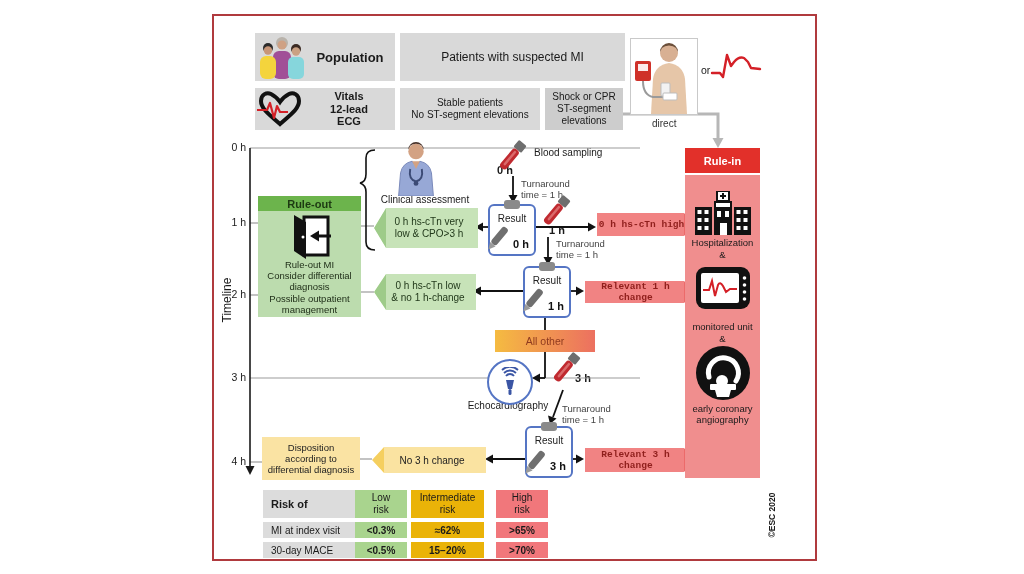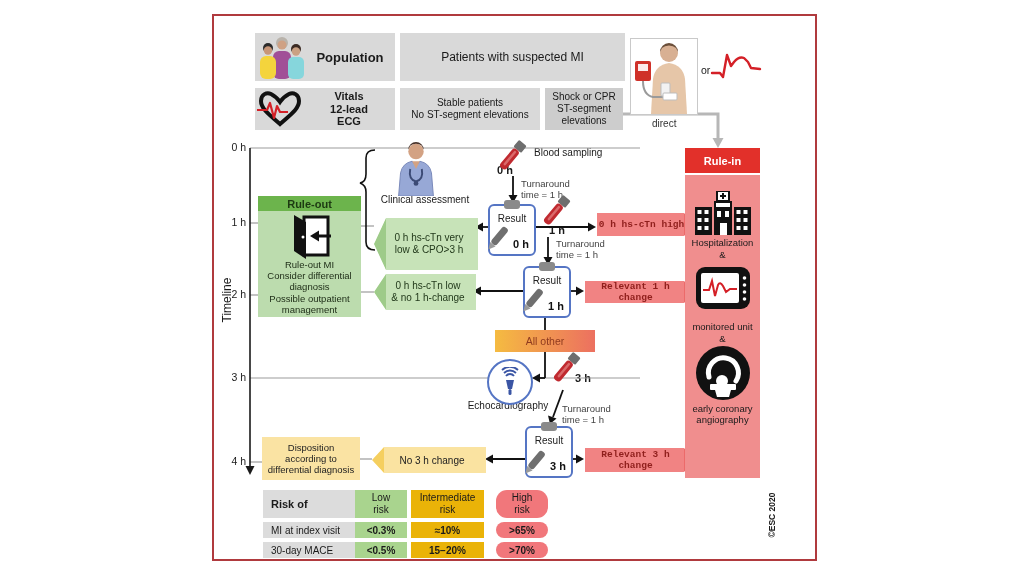--- a/index.html
+++ b/index.html
@@ -30,21 +30,21 @@
   .clipgrip{position:absolute;top:-6px;left:50%;transform:translateX(-50%);width:16px;height:9px;background:#8a8a8a;border-radius:3px;}
   .restxt{position:absolute;top:7px;left:0;right:0;text-align:center;font-size:10px;color:#222;}
   .restime{position:absolute;bottom:4px;right:5px;font-size:11px;font-weight:bold;color:#111;}
   .small{font-size:9.5px;color:#444;}
   .bold{font-weight:bold;}
   .z1{z-index:1}.z2{z-index:2}.z5{z-index:5;pointer-events:none;}
   .cell{display:flex;align-items:center;justify-content:center;text-align:center;font-size:10px;}
   .cellL{display:flex;align-items:center;text-align:left;font-size:10px;padding-left:8px;}
   .riskgrn{background:#a9d48e;}
   .riskylw{background:#eab308;}
-  .riskred{background:#f1777b;border-radius:11px;}
+  .riskred{background:#f1777b;}
   .val{font-weight:bold;}
 </style>
 </head>
 <body>
 
 <div id="canvas">
 
   <div class="abs frame" style="left:212px;top:14px;width:601px;height:543px;"></div>
 
   <svg class="abs z1" width="1024" height="574" style="left:0;top:0;">
@@ -202,21 +202,21 @@
     <div class="clipgrip"></div>
     <div class="restxt">Result</div>
     <div class="restime">1 h</div>
   </div>
   <div class="abs clip z2" style="left:525px;top:426px;width:44px;height:48px;">
     <div class="clipgrip"></div>
     <div class="restxt">Result</div>
     <div class="restime">3 h</div>
   </div>
 
-  <div class="abs greenbox arrowL c pre lh z2" style="left:374px;top:218px;width:98px;height:52px;padding-left:6px;">
+  <div class="abs greenbox arrowL c pre lh z2" style="left:374px;top:208px;width:98px;height:40px;padding-left:6px;">
     <div class="tipL greentip"></div>
     <span class="pre">0 h hs-cTn very
 low &amp; CPO&gt;3 h</span>
   </div>
   <div class="abs redbox arrowR c z2" style="left:597px;top:213px;width:89px;height:23px;padding-right:8px;">
     <div class="tipR redtip"></div>
     <span>0 h hs-cTn high</span>
   </div>
   <div class="abs greenbox arrowL c pre lh z2" style="left:374px;top:274px;width:96px;height:36px;padding-left:6px;">
     <div class="tipL greentip"></div>
@@ -307,21 +307,21 @@
   <div class="abs cellL bold" style="left:263px;top:490px;width:88px;height:28px;background:#dcdcdc;font-size:11px;">Risk of</div>
   <div class="abs cell riskgrn pre lh" style="left:355px;top:490px;width:52px;height:28px;">Low
 risk</div>
   <div class="abs cell riskylw pre lh" style="left:411px;top:490px;width:73px;height:28px;">Intermediate
 risk</div>
   <div class="abs cell riskred pre lh" style="left:496px;top:490px;width:52px;height:28px;">High
 risk</div>
 
   <div class="abs cellL" style="left:263px;top:522px;width:88px;height:16px;background:#dcdcdc;">MI at index visit</div>
   <div class="abs cell riskgrn val" style="left:355px;top:522px;width:52px;height:16px;">&lt;0.3%</div>
-  <div class="abs cell riskylw val" style="left:411px;top:522px;width:73px;height:16px;">≈10%</div>
+  <div class="abs cell riskylw val" style="left:411px;top:522px;width:73px;height:16px;">≈62%</div>
   <div class="abs cell riskred val" style="left:496px;top:522px;width:52px;height:16px;">&gt;65%</div>
 
   <div class="abs cellL" style="left:263px;top:542px;width:88px;height:16px;background:#dcdcdc;">30-day MACE</div>
   <div class="abs cell riskgrn val" style="left:355px;top:542px;width:52px;height:16px;">&lt;0.5%</div>
   <div class="abs cell riskylw val" style="left:411px;top:542px;width:73px;height:16px;">15−20%</div>
   <div class="abs cell riskred val" style="left:496px;top:542px;width:52px;height:16px;">&gt;70%</div>
 
   <div class="abs bold" style="left:742px;top:510px;width:60px;text-align:center;font-size:8.5px;transform:rotate(-90deg);">©ESC 2020</div>
 
   <svg class="abs z5" width="1024" height="574" style="left:0;top:0;">

